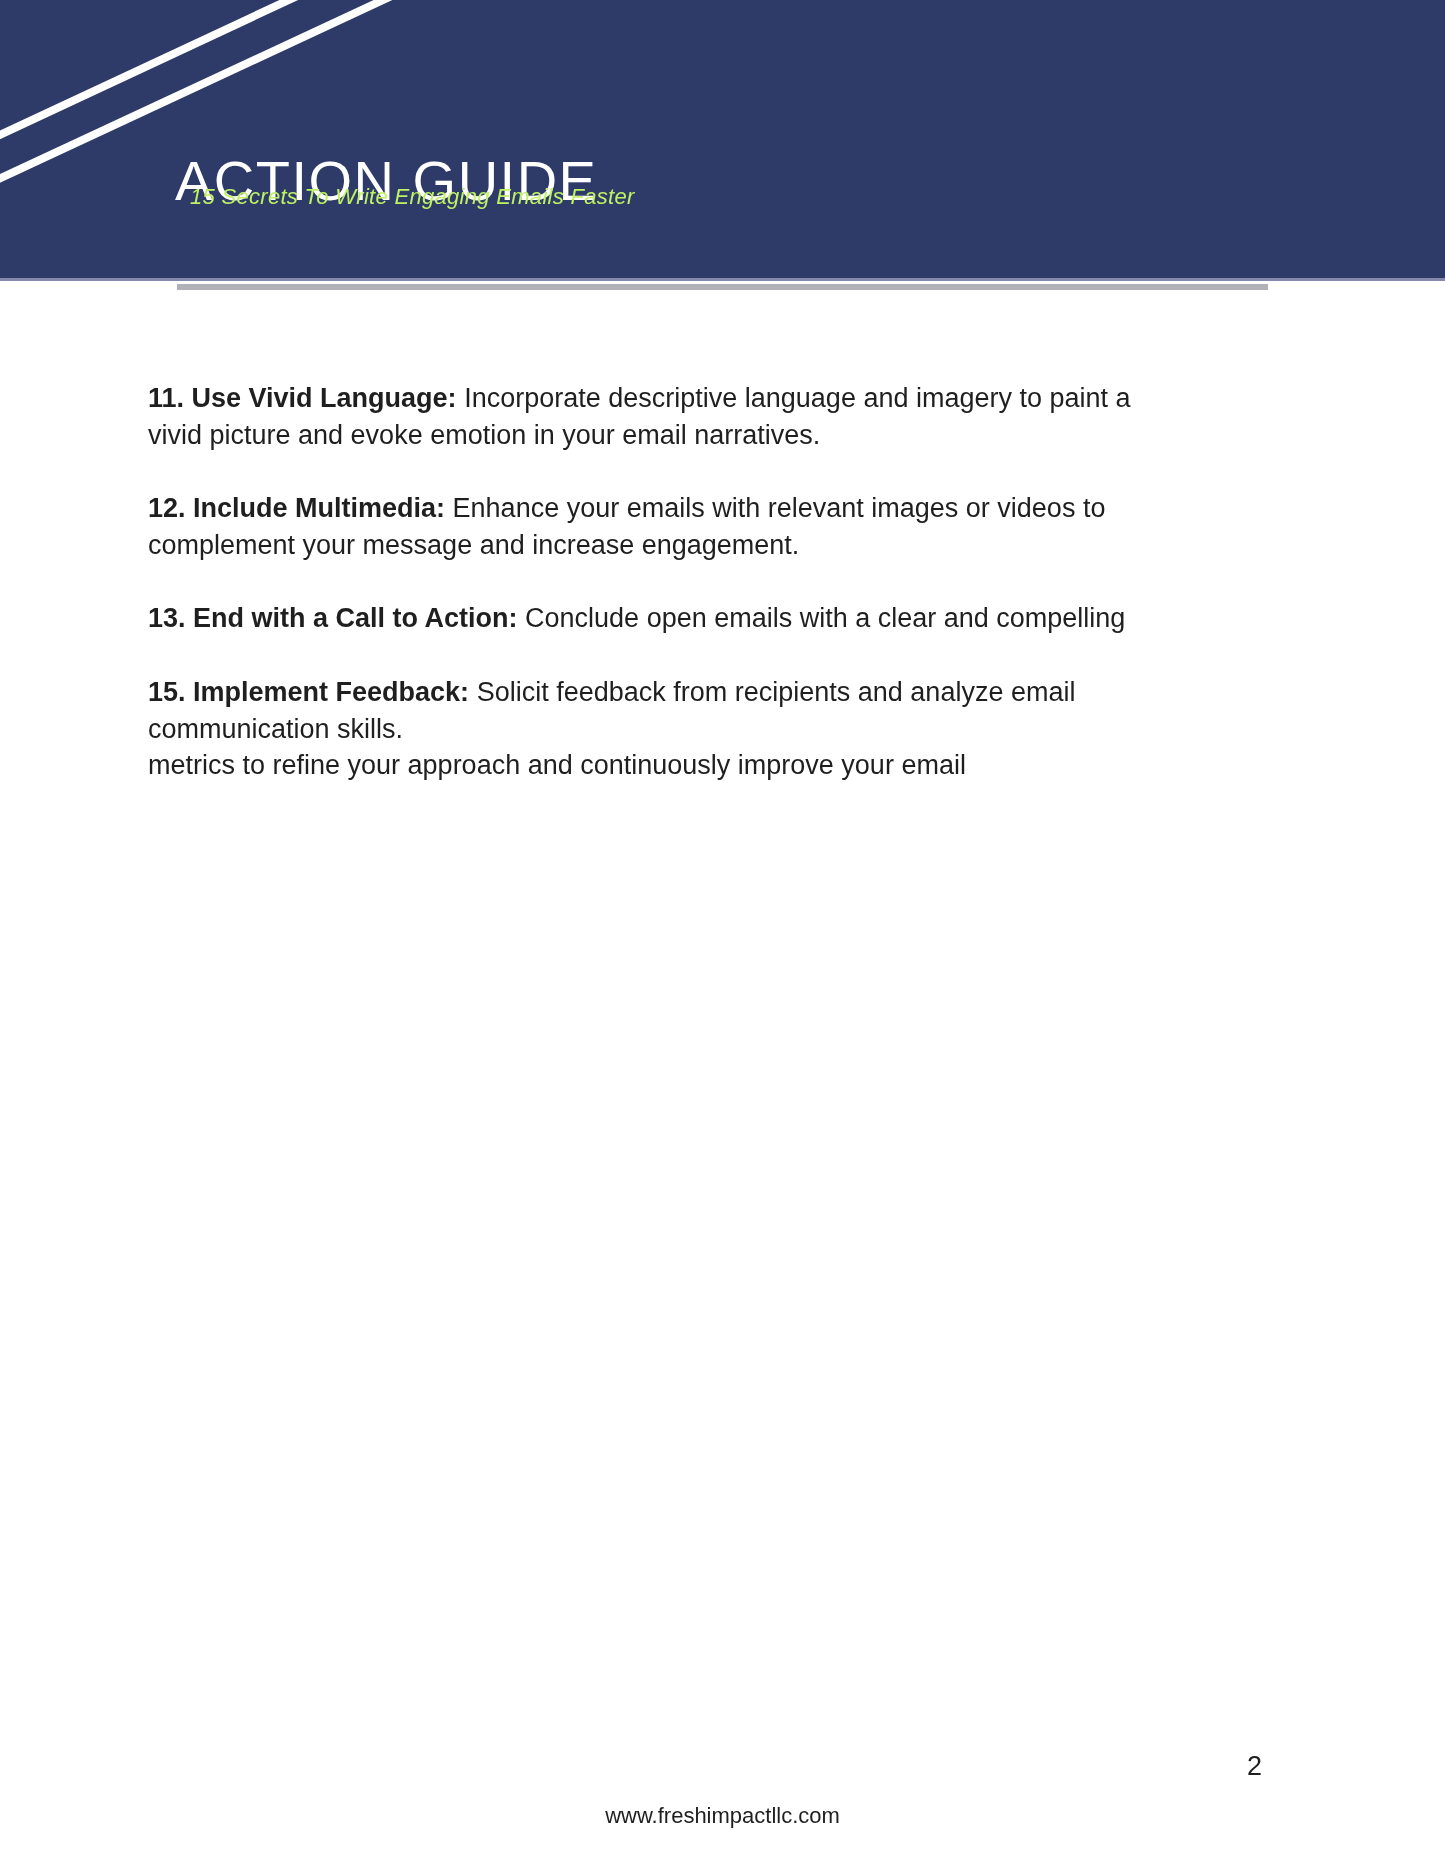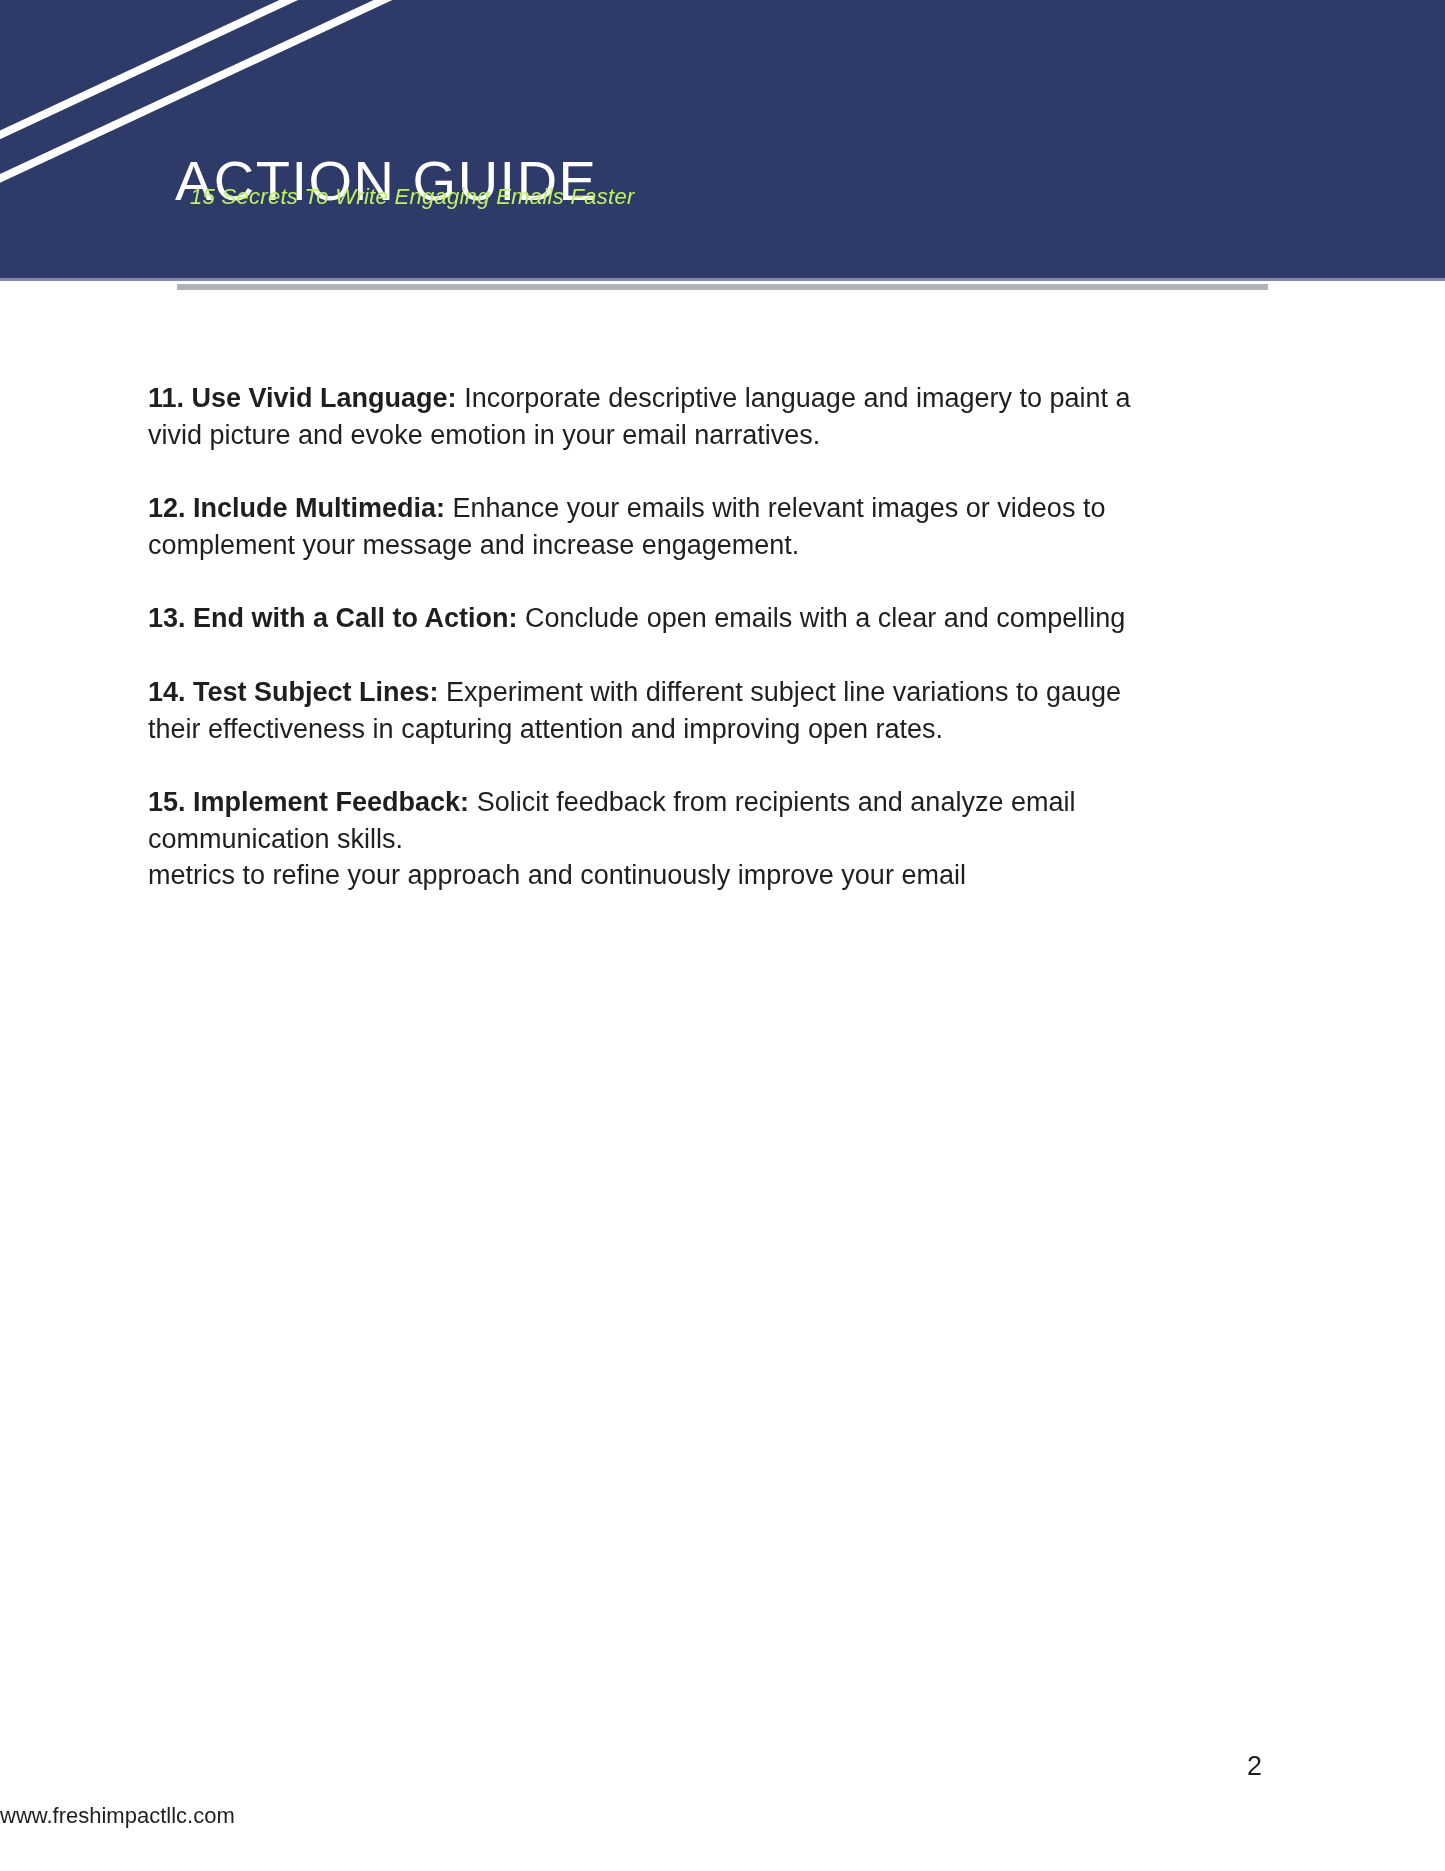--- a/index.html
+++ b/index.html
@@ -89,20 +89,21 @@
     right: 183px;
     font-size: 27px;
     line-height: 1;
     color: var(--text-dark, #1f1f1f);
   }
   .footer-url {
     position: absolute;
     top: 1805px;
     left: 0;
     width: 100%;
+    text-align: center;
     font-size: 22px;
     line-height: 1;
     color: var(--text-dark, #1f1f1f);
   }
 </style>
 </head>
 <body>
 
 <header class="banner">
   <svg class="stripes" viewBox="0 0 1445 281" preserveAspectRatio="none">
@@ -126,25 +127,20 @@
     <strong class="lead">12. Include Multimedia:</strong>
     <span class="line-first">Enhance your emails with relevant images or videos to</span>
     <span class="line-next">complement your message and increase engagement.</span>
   </p>
 
   <p class="guide-item">
     <strong class="lead">13. End with a Call to Action:</strong>
     <span class="line-first">Conclude open emails with a clear and compelling</span>
   </p>
 
-  <p class="guide-item">
-    <strong class="lead">14. Test Subject Lines:</strong>
-    <span class="line-first">Experiment with different subject line variations to gauge</span>
-    <span class="line-next">their effectiveness in capturing attention and improving open rates.</span>
-  </p>
 
   <p class="guide-item">
     <strong class="lead">15. Implement Feedback:</strong>
     <span class="line-first">Solicit feedback from recipients and analyze email</span>
     <span class="line-next">communication skills.</span>
     <span class="line-next">metrics to refine your approach and continuously improve your email</span>
   </p>
 
 </main>
 

